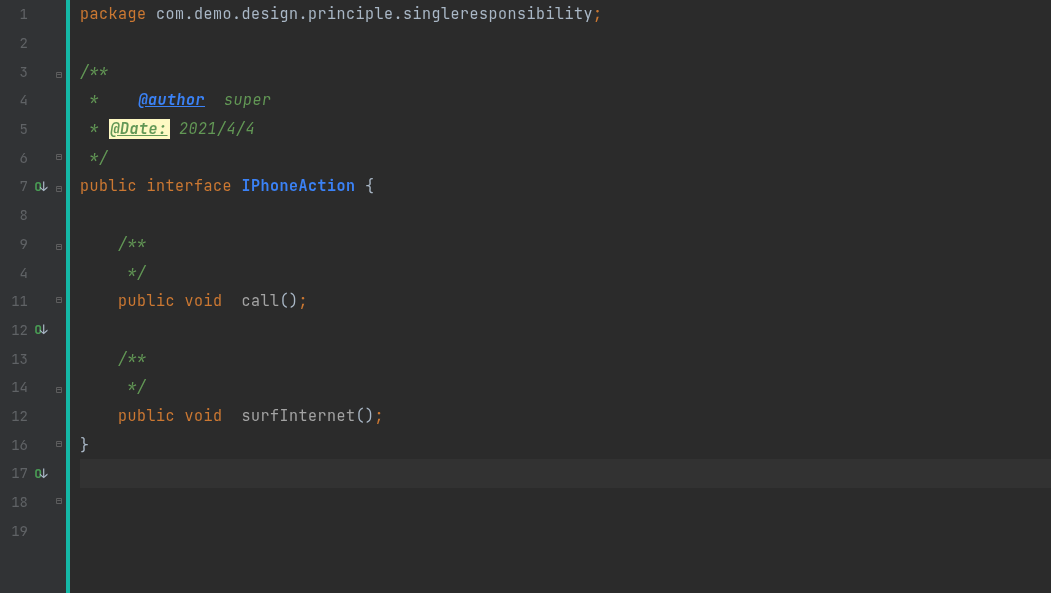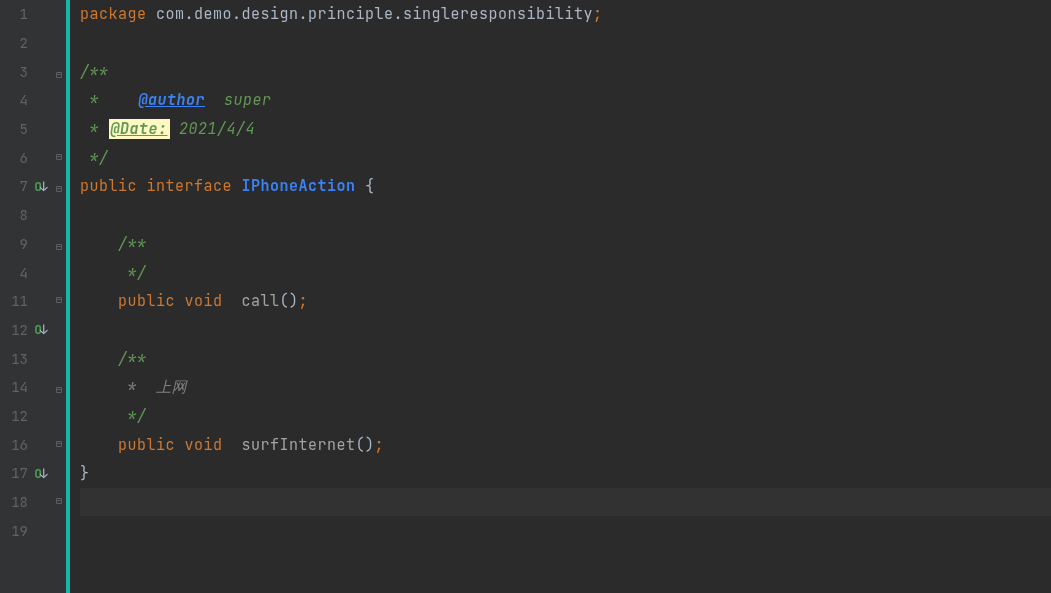--- a/index.html
+++ b/index.html
@@ -199,19 +199,18 @@
     <div class="line"><span class="doc"> * </span><span class="doc-tag">@author</span><span class="doc">  super</span></div>
     <div class="line"><span class="doc"> * </span><span class="doc-tag-hl">@Date:</span><span class="doc"> 2021/4/4</span></div>
     <div class="line"><span class="doc"> */</span></div>
     <div class="line"><span class="kw">public </span><span class="kw">interface </span><span class="iface">IPhoneAction </span><span class="brace">{</span></div>
     <div class="line"></div>
     <div class="line"><span class="doc">    /**</span></div>
     <div class="line"><span class="doc">     */</span></div>
     <div class="line"><span>    </span><span class="kw">public </span><span class="kw">void  </span><span class="method">call</span><span class="paren">()</span><span class="semi">;</span></div>
     <div class="line"></div>
     <div class="line"><span class="doc">    /**</span></div>
-    <div class="line"><span class="doc-plain">     *  上网</span></div>
     <div class="line"><span class="doc">     */</span></div>
     <div class="line"><span>    </span><span class="kw">public </span><span class="kw">void  </span><span class="method">surfInternet</span><span class="paren">()</span><span class="semi">;</span></div>
     <div class="line"><span class="brace">}</span></div>
     <div class="line cur"></div>
   </div>
 </div>
 
 </body></html>

